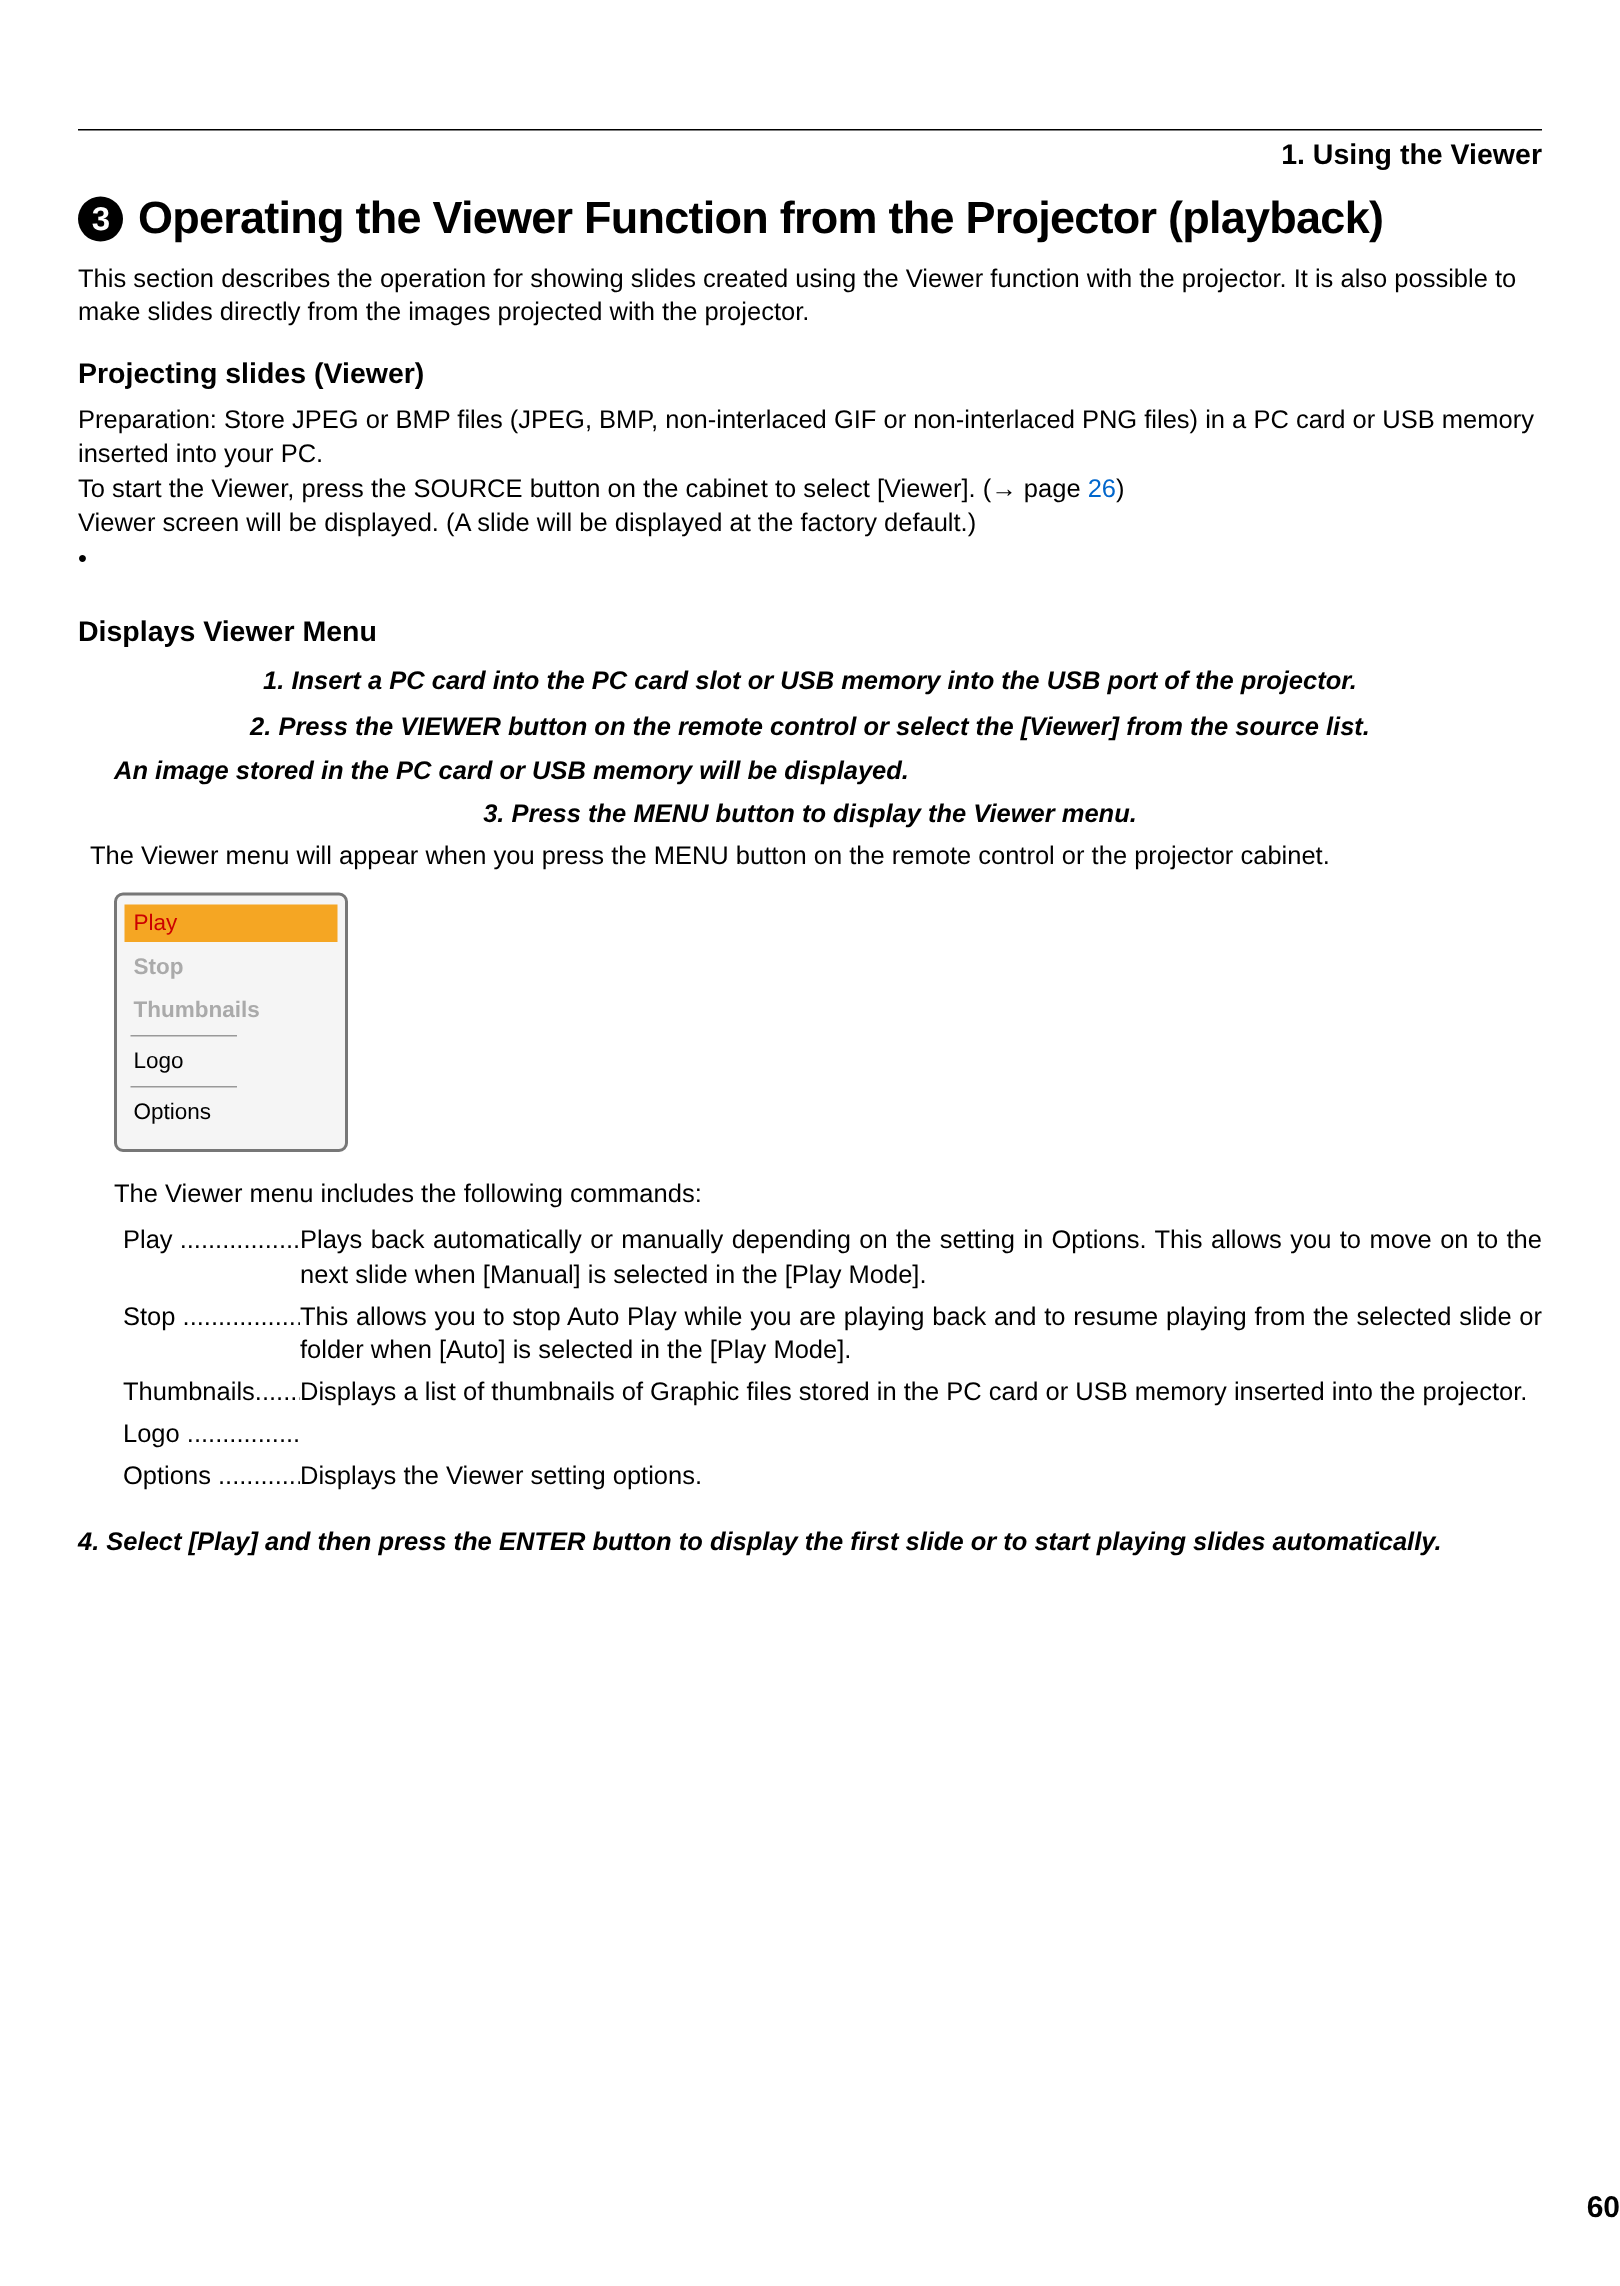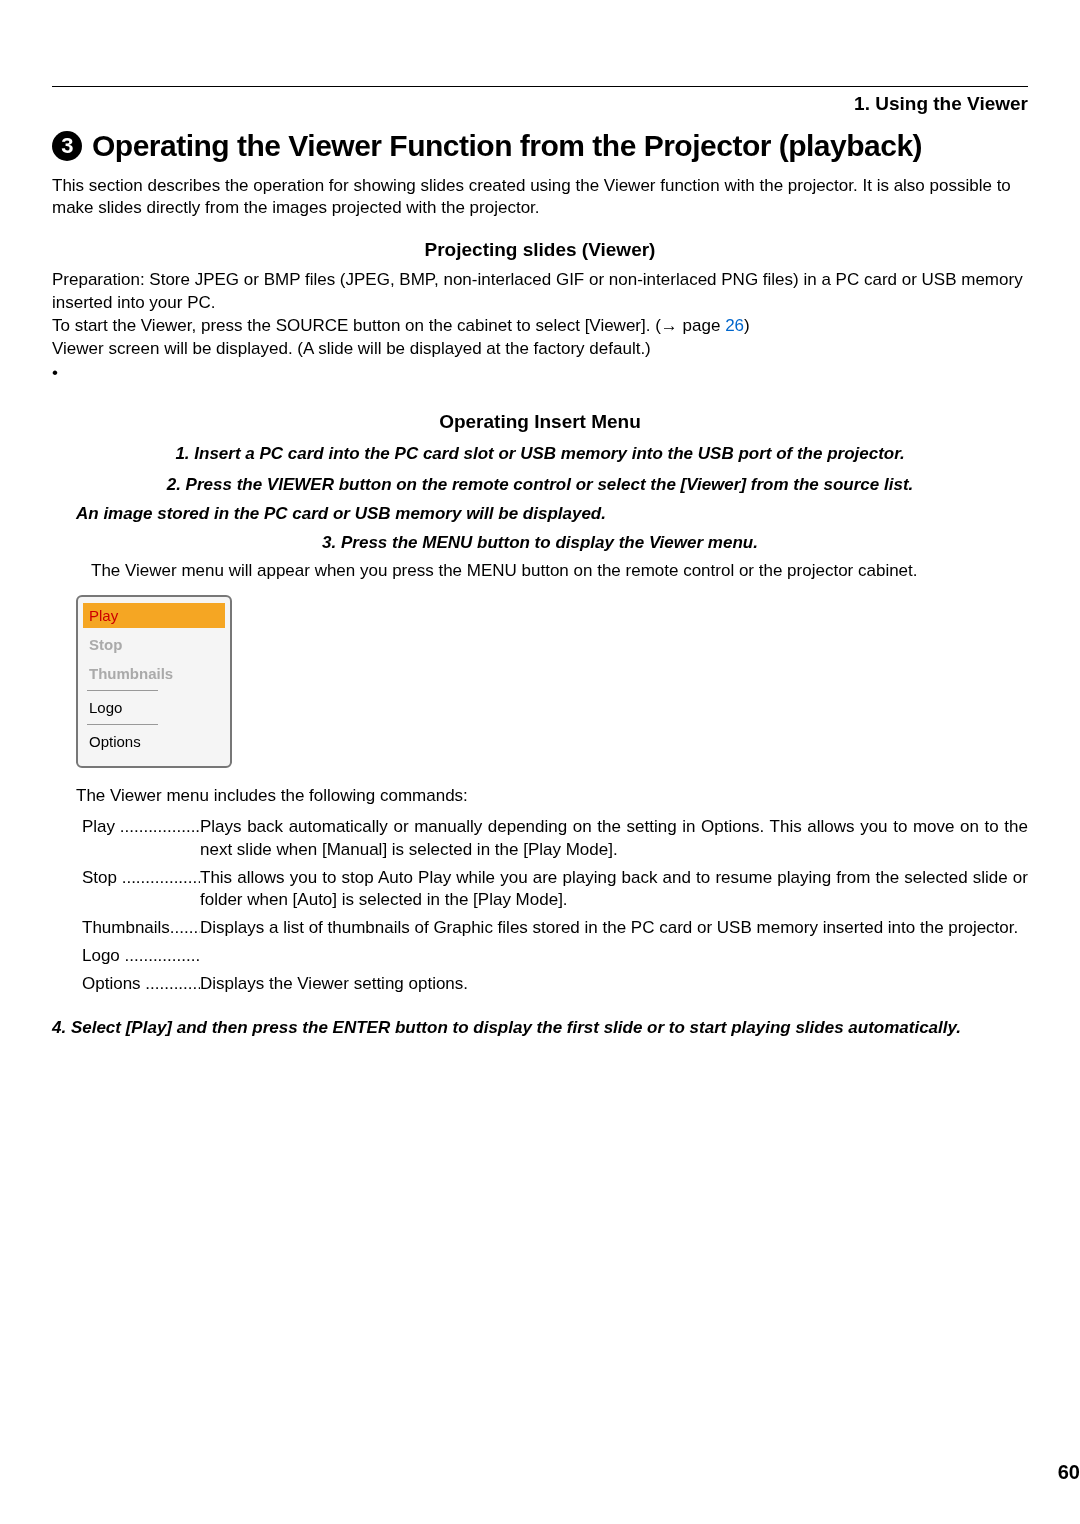--- a/index.html
+++ b/index.html
@@ -53,21 +53,20 @@
       font-size: 17px;
       line-height: 1.3;
       margin-bottom: 20px;
     }
     .subheading {
       font-size: 19px;
       font-weight: bold;
       margin-top: 18px;
       margin-bottom: 8px;
       font-stretch: condensed;
-      text-align: center;
     }
     .sub-body {
       font-size: 17px;
       line-height: 1.35;
     }
     .page-ref {
       color: #0066cc;
     }
     .bold-italic {
       font-weight: bold;
@@ -80,21 +79,21 @@
       margin-bottom: 6px;
     }
     .indent-line {
       margin-left: 24px;
       font-weight: bold;
       font-style: italic;
       font-size: 17px;
       margin-bottom: 6px;
     }
     .indent-plain {
-      margin-left: 39px;
+      margin-left: 8px;
       font-size: 17px;
       margin-bottom: 10px;
       margin-top:4px;
     }
     .menu-box {
       margin-left: 24px;
       margin-top: 14px;
       margin-bottom: 18px;
       width: 156px;
       border: 2px solid #777;
@@ -179,21 +178,21 @@
 
 <div class="sub-body">Preparation: Store JPEG or BMP files (JPEG, BMP, non-interlaced GIF or non-interlaced PNG files) in a PC card or USB memory inserted into your PC.</div>
 <div class="sub-body">
   <span>To start the Viewer, press the SOURCE button on the cabinet to select [Viewer]. (→ page </span><span class="page-ref">26</span><span>)</span>
 </div>
 <div class="sub-body">Viewer screen will be displayed. (A slide will be displayed at the factory default.)</div>
 <div class="bullet-line">
   <span class="bullet-dot">•</span>
 </div>
 
-<div class="subheading" style="margin-top:28px">Operating Insert Menu</div>
+<div class="subheading" style="margin-top:28px">Displays Viewer Menu</div>
 
 <div class="bold-italic ol-item">1.  Insert a PC card into the PC card slot or USB memory into the USB port of the projector.</div>
 <div class="bold-italic ol-item">2.  Press the VIEWER button on the remote control or select the [Viewer] from the source list.</div>
 <div class="indent-line">An image stored in the PC card or USB memory will be displayed.</div>
 <div class="bold-italic ol-item">3.  Press the MENU button to display the Viewer menu.</div>
 <div class="indent-plain">The Viewer menu will appear when you press the MENU button on the remote control or the projector cabinet.</div>
 
 <div class="menu-box">
   <div class="menu-item highlight">Play</div>
   <div class="menu-item disabled">Stop</div>

